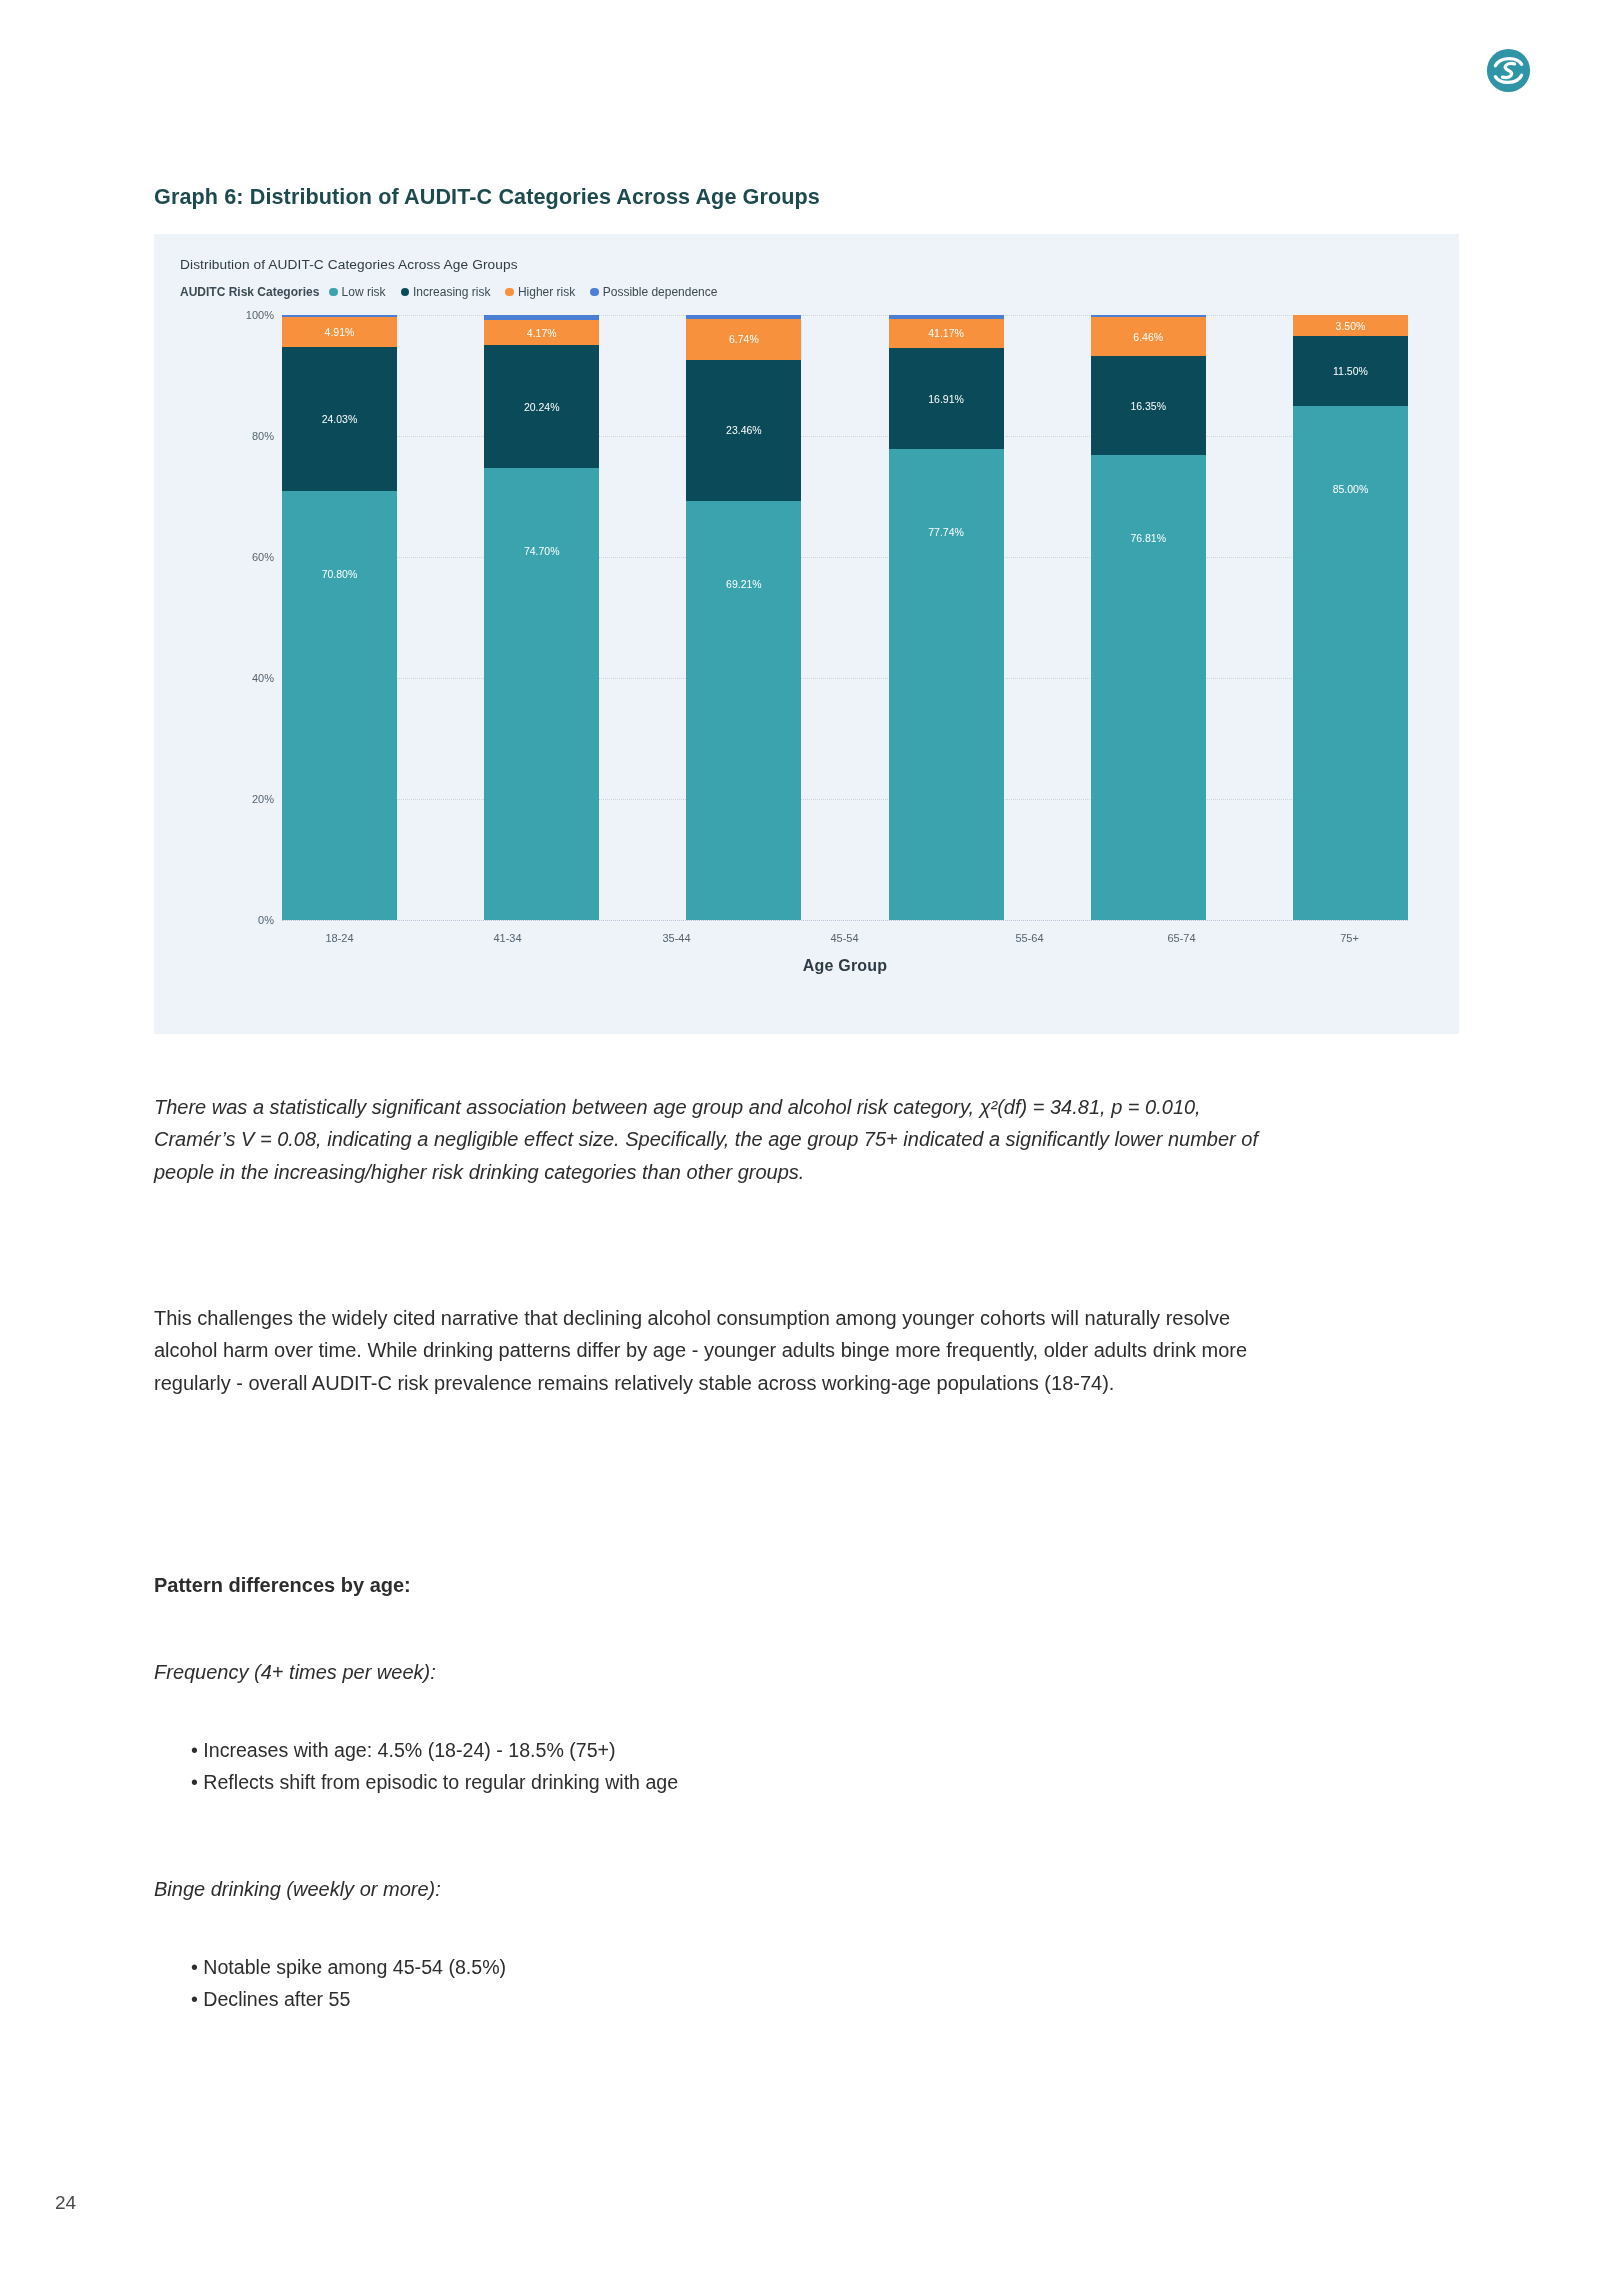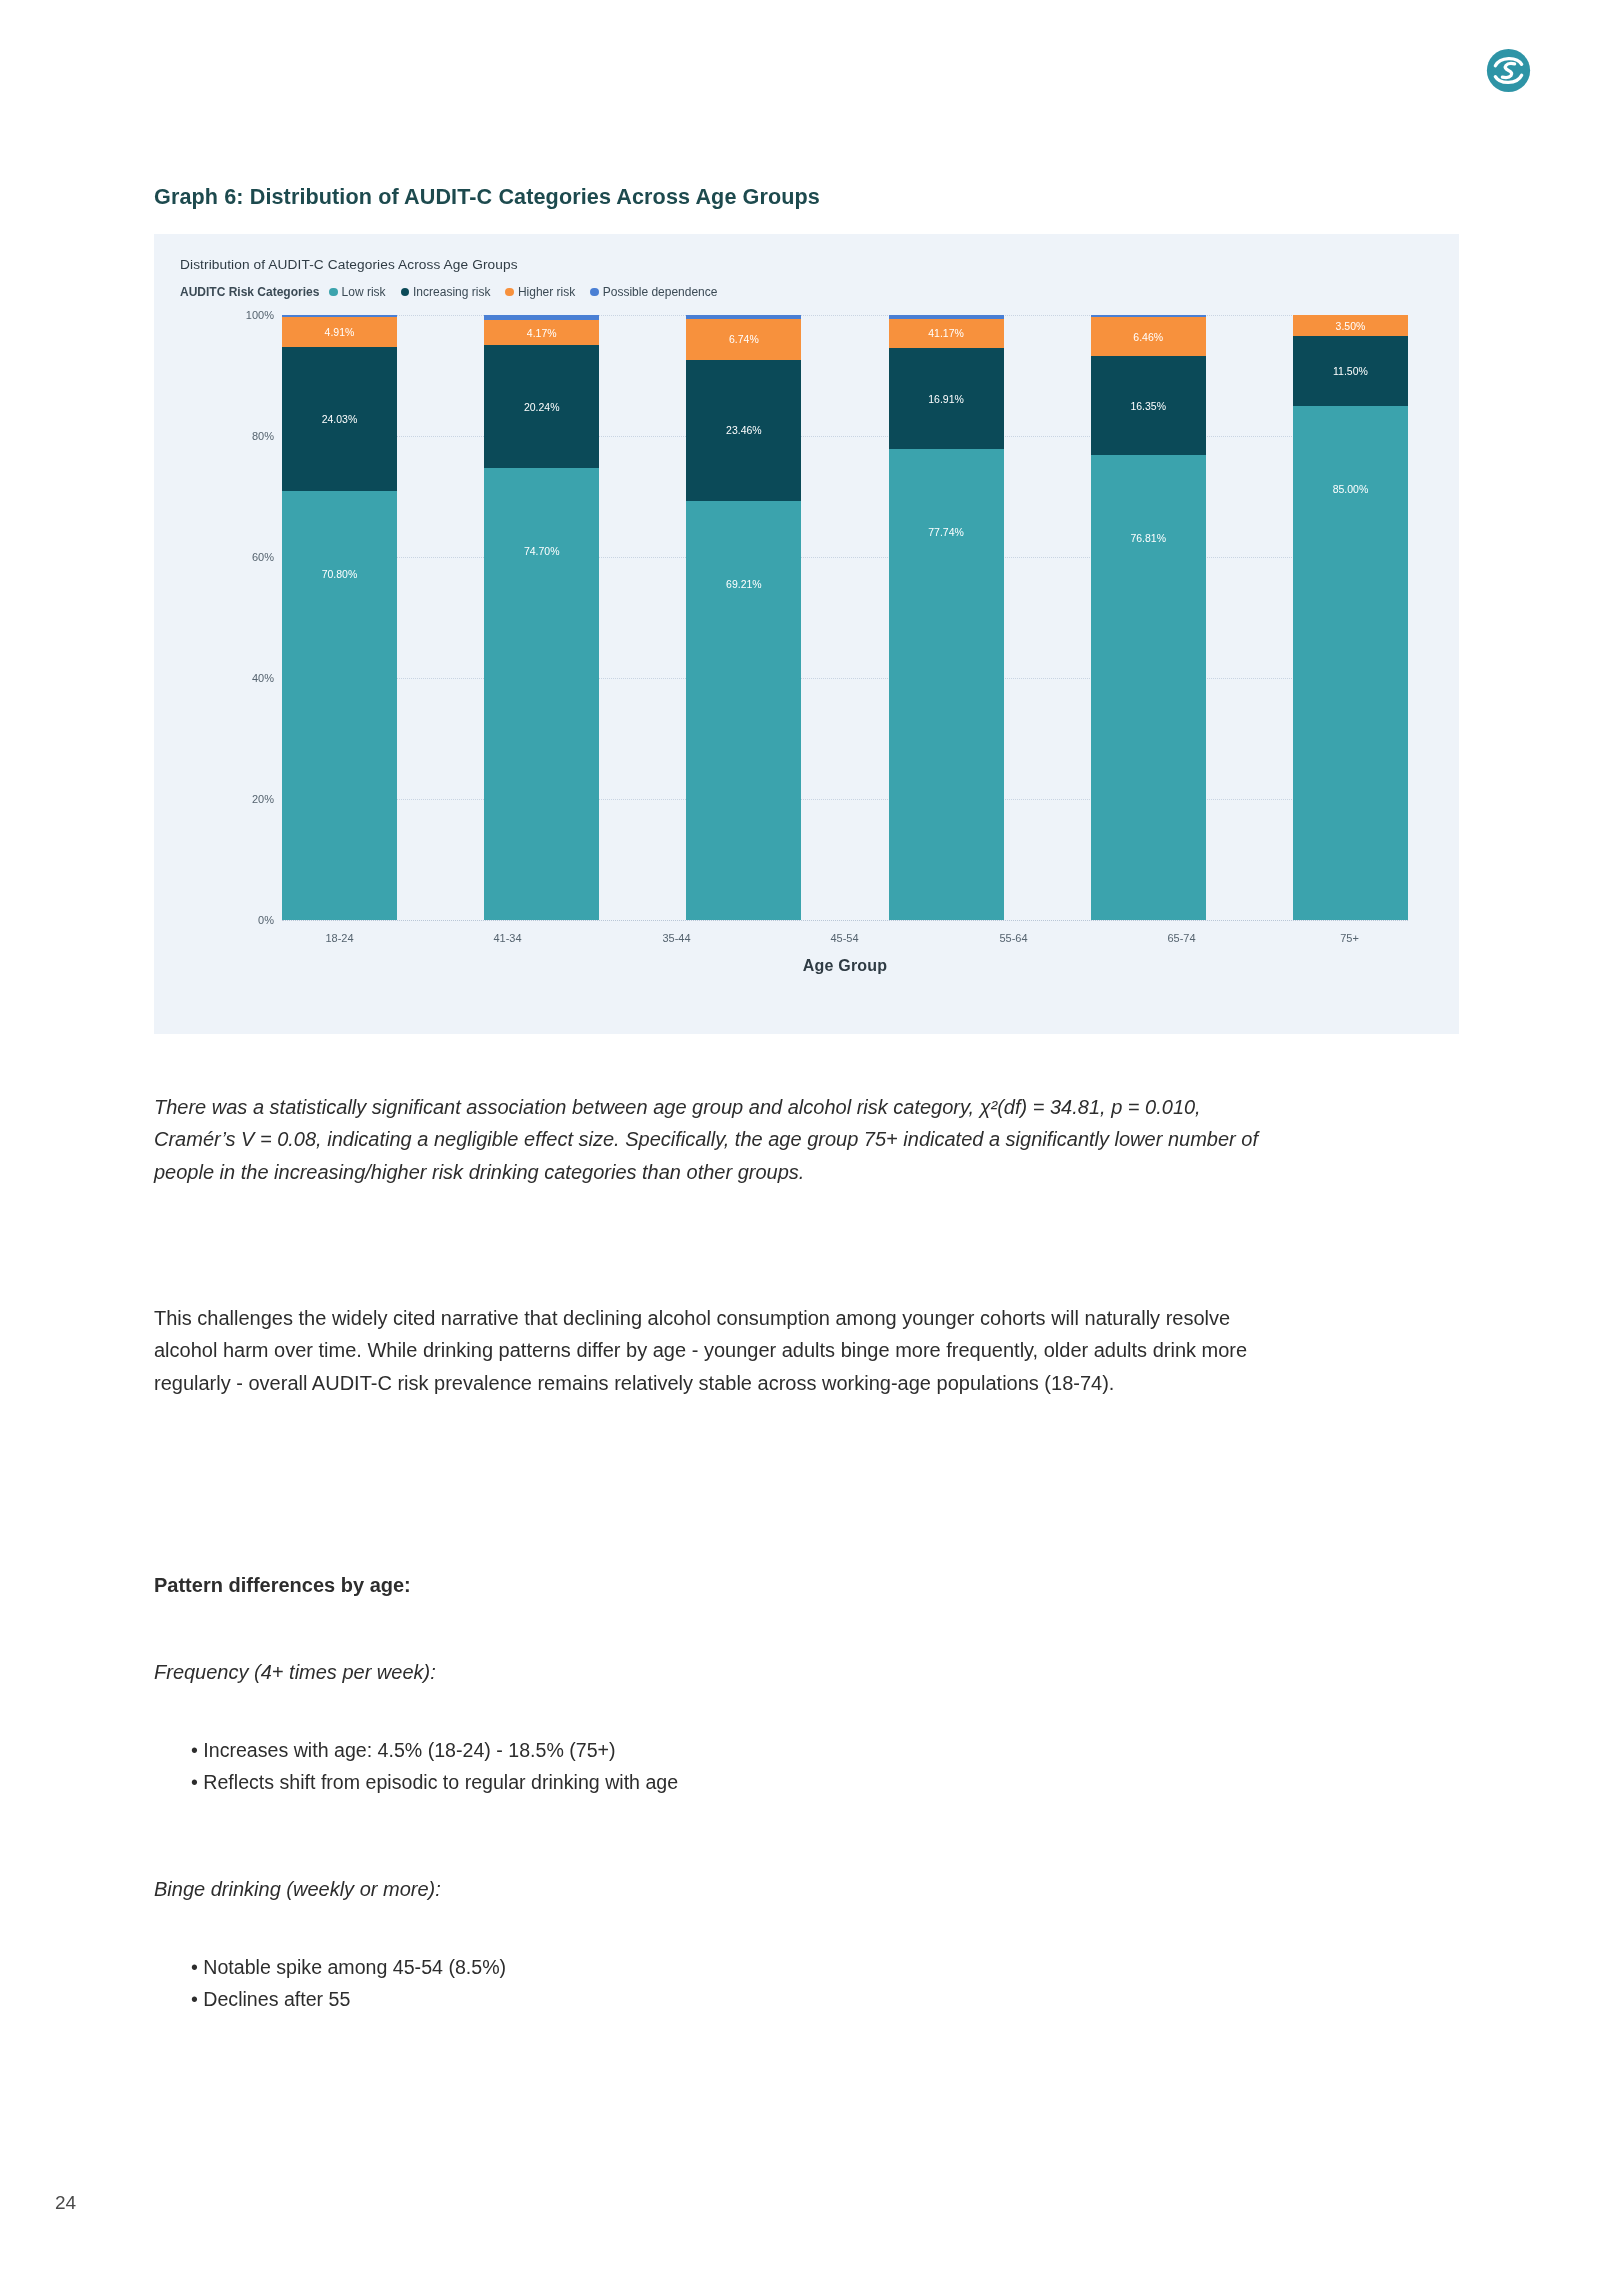--- a/index.html
+++ b/index.html
@@ -246,21 +246,21 @@
           <div class="seg low" style="height: 514px; align-items: flex-start;">
             <span style="margin-top: 77px;">85.00%</span>
           </div>
         </div>
       </div>
     <div id="xtick-layer">
         <div class="xtick" style="left: 0px; top: 617px;">18-24</div>
         <div class="xtick" style="left: 168px; top: 617px;">41-34</div>
         <div class="xtick" style="left: 337px; top: 617px;">35-44</div>
         <div class="xtick" style="left: 505px; top: 617px;">45-54</div>
-        <div class="xtick" style="left: 674px; top: 617px;">55-64</div>
+        <div class="xtick" style="left: 690px; top: 617px;">55-64</div>
         <div class="xtick" style="left: 842px; top: 617px;">65-74</div>
         <div class="xtick" style="left: 1010px; top: 617px;">75+</div>
       </div>
   <div id="xaxis-line" style="top: 605px;"></div>
       <div id="xlabel" style="top: 642px;">Age Group</div>
     </div>
 </div>
 
 <div class="body-text italic" style="top:1091px;">There was a statistically significant association between age group and alcohol risk category, χ²(df) = 34.81, p = 0.010, Cramér’s V = 0.08, indicating a negligible effect size. Specifically, the age group 75+ indicated a significantly lower number of people in the increasing/higher risk drinking categories than other groups.</div>
 <div class="body-text" style="top:1302px;">This challenges the widely cited narrative that declining alcohol consumption among younger cohorts will naturally resolve alcohol harm over time. While drinking patterns differ by age - younger adults binge more frequently, older adults drink more regularly - overall AUDIT-C risk prevalence remains relatively stable across working-age populations (18-74).</div>

